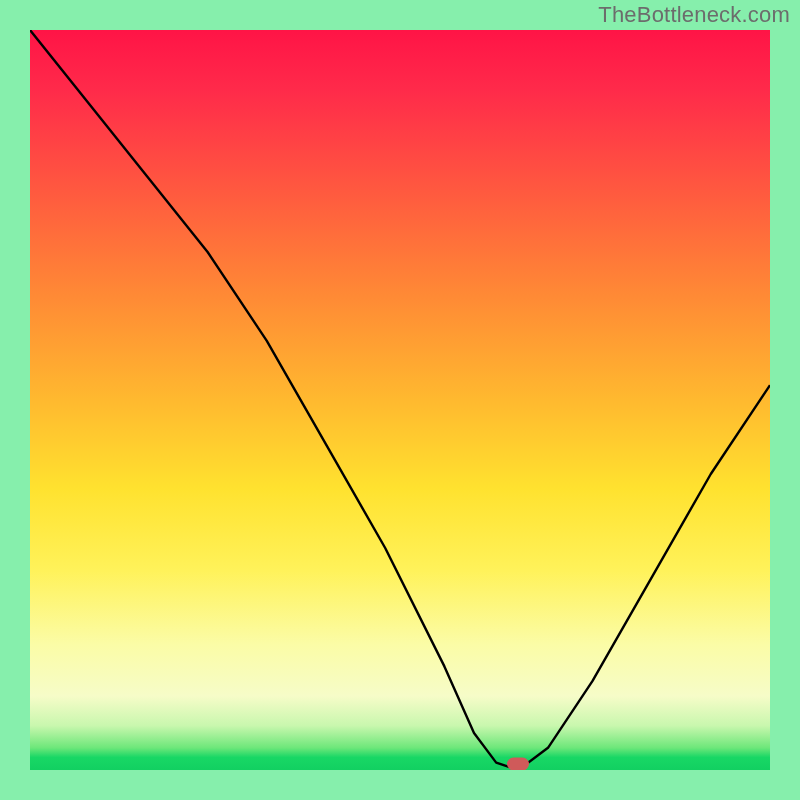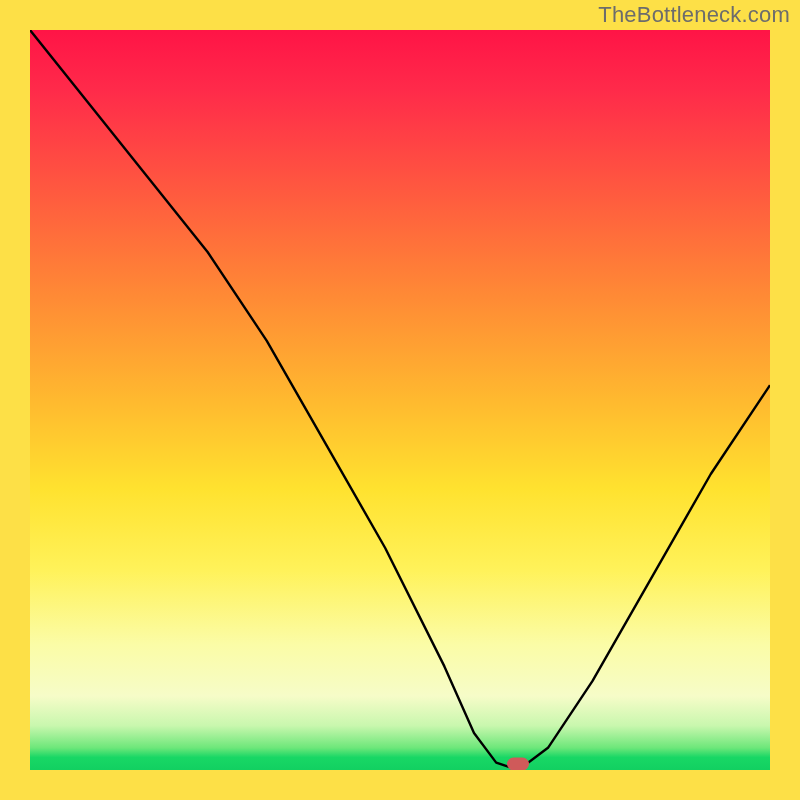--- a/index.html
+++ b/index.html
@@ -8,21 +8,21 @@
     width: 800px;
     height: 800px;
     background: #000;
     overflow: hidden;
     font-family: Arial, Helvetica, sans-serif;
   }
   .frame {
     position: relative;
     width: 800px;
     height: 800px;
-    background: #fde047;
+    background: #86efac;
   }
   .watermark {
     position: absolute;
     top: 2px;
     right: 10px;
     color: #6c6c6c;
     font-size: 22px;
     font-weight: 500;
     letter-spacing: 0.2px;
     z-index: 5;

